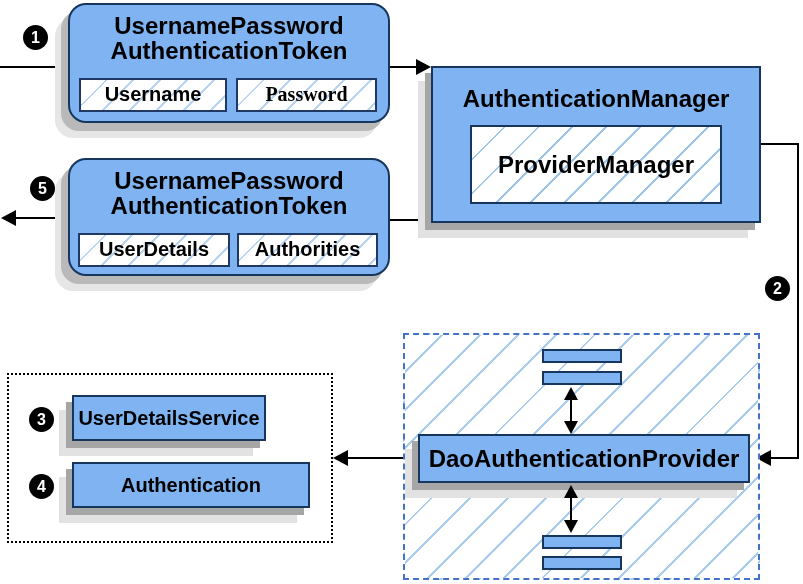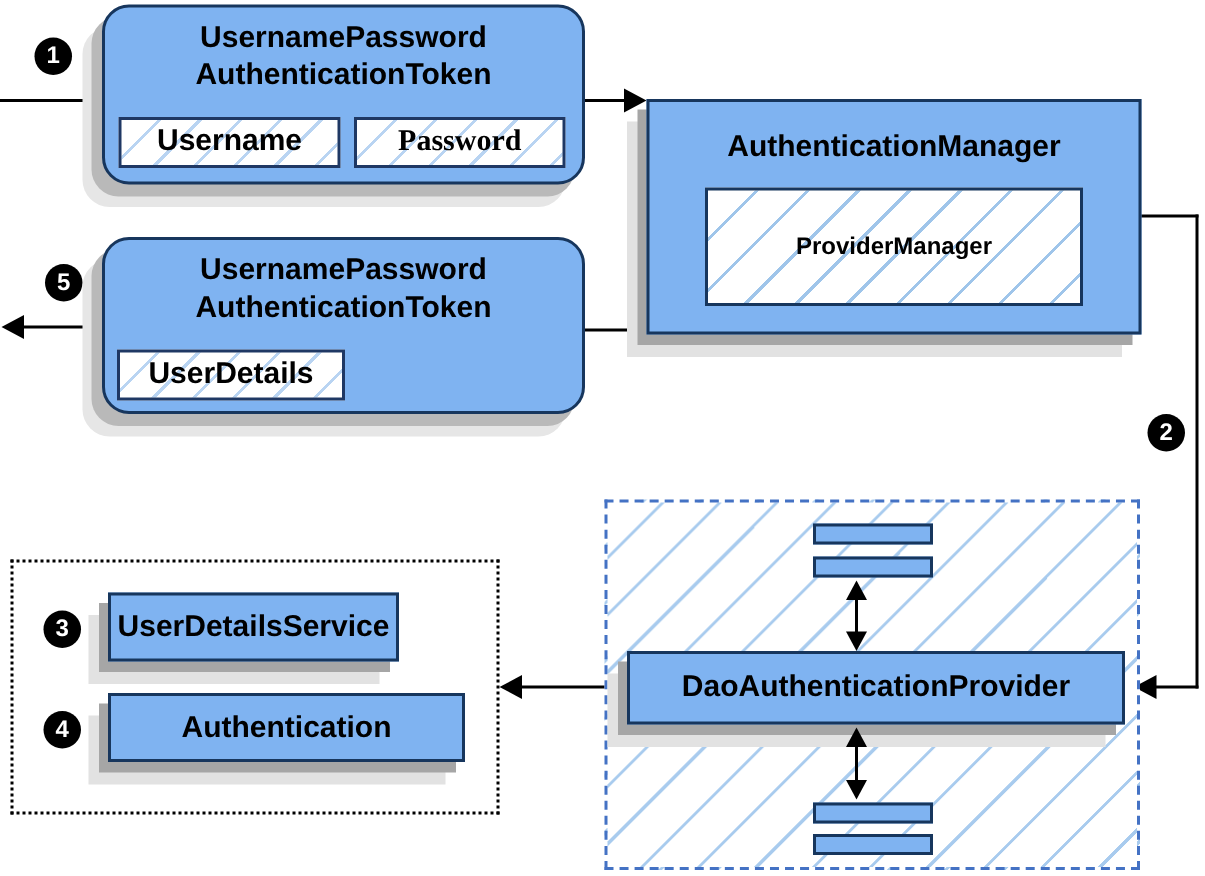--- a/index.html
+++ b/index.html
@@ -4,33 +4,33 @@
 <style>
   html,body{margin:0;padding:0;background:#ffffff;}
   .canvas{
     position:relative;width:803px;height:584px;background:#ffffff;overflow:hidden;
     font-family:"Liberation Sans",sans-serif;font-weight:bold;color:#000;
   }
   
   .node{position:absolute;box-sizing:border-box;background:#7fb3f1;border:2px solid #17365d;}
   .rounded{border-radius:18px;box-shadow:-7px 8px 0 0 #b9b9b9,-13px 15px 0 0 #e6e6e6;}
   .rect{box-shadow:-6px 7px 0 0 #a6a6a6,-13px 15px 0 0 #e2e2e2;}
-  .title-line{text-align:center;font-size:20px;line-height:25px;}
+  .title-line{text-align:center;font-size:24px;line-height:25px;}
   .pad-top{padding-top:8px;}
   .field{
     position:absolute;box-sizing:border-box;height:34px;border:2px solid #1f3864;
     background-color:#fff;
     background-image:repeating-linear-gradient(135deg,rgba(255,255,255,0) 0 17px,#b9d4f2 17px 19px);
     text-align:center;font-size:20px;line-height:29px;
   }
   .inner-hatch{
     position:absolute;box-sizing:border-box;border:2px solid #17365d;
     background-color:#fff;
     background-image:repeating-linear-gradient(135deg,rgba(255,255,255,0) 0 22px,#9fc5ea 22px 24px);
-    text-align:center;font-size:16px;
+    text-align:center;font-size:24px;
   }
   .dashed-container{
     position:absolute;box-sizing:border-box;border:2px dashed #4472c4;
     background-color:#fff;
     background-image:repeating-linear-gradient(135deg,rgba(255,255,255,0) 0 25px,#a8cbee 25px 27px);
   }
   .dotted-container{position:absolute;box-sizing:border-box;border:2px dotted #000;background:transparent;}
   .bar{position:absolute;box-sizing:border-box;width:80px;height:14px;background:#7fb3f1;border:2px solid #17365d;}
   .bean{
     position:absolute;box-sizing:border-box;background:#7fb3f1;border:2px solid #17365d;
@@ -91,20 +91,21 @@
 
   <div class="node rect" style="left:431px;top:66px;width:330px;height:157px;">
     <div class="title-line" style="margin-top:18px;">AuthenticationManager</div>
     <div class="inner-hatch" style="left:37px;top:57px;width:252px;height:79px;line-height:75px;">ProviderManager</div>
   </div>
 
   <div class="node rounded" style="left:68px;top:158px;width:322px;height:118px;">
     <div class="title-line pad-top">UsernamePassword</div>
     <div class="title-line">AuthenticationToken</div>
     <div class="field" style="left:8px;top:73px;width:152px;">UserDetails</div>
+    <div class="field" style="left:167px;top:73px;width:141px;">Authorities</div>
   </div>
 
 
   <div class="dashed-container" style="left:403px;top:333px;width:357px;height:247px;"></div>
 
   <div class="bar" style="left:542px;top:349px;"></div>
   <div class="bar" style="left:542px;top:371px;"></div>
 
   <div class="vline" style="left:570px;top:394px;height:32px;"></div>
   <div class="tri tri-up" style="left:564px;top:387px;"></div>

